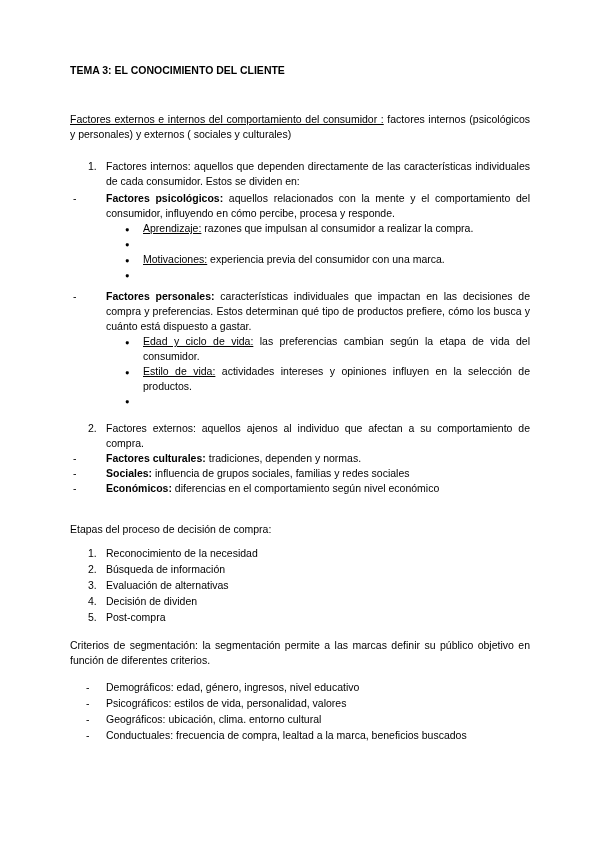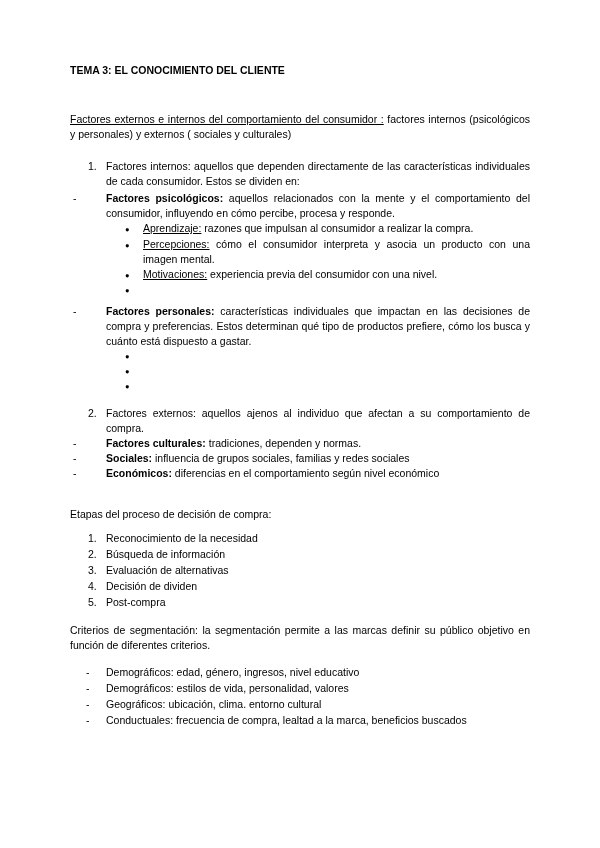--- a/index.html
+++ b/index.html
@@ -56,40 +56,41 @@
     <span class="marker">-</span>
     <span class="txt just"><span class="b">Factores psicológicos:</span><span> aquellos relacionados con la mente y el comportamiento del consumidor, influyendo en cómo percibe, procesa y responde.</span></span>
   </div>
 
   <div class="li li-bullet">
     <span class="marker">●</span>
     <span class="txt just"><span class="u">Aprendizaje:</span><span> razones que impulsan al consumidor a realizar la compra.</span></span>
   </div>
   <div class="li li-bullet">
     <span class="marker">●</span>
-    <span class="txt just"><span class="u">Percepciones:</span><span> cómo el consumidor interpreta y asocia un producto con una imagen mental.</span></span>
   </div>
   <div class="li li-bullet">
     <span class="marker">●</span>
-    <span class="txt just"><span class="u">Motivaciones:</span><span> experiencia previa del consumidor con una nivel.</span></span>
+    <span class="txt just"><span class="u">Motivaciones:</span><span> experiencia previa del consumidor con una marca.</span></span>
   </div>
   <div class="li li-bullet">
     <span class="marker">●</span>
   </div>
 
   <div class="li li-dash mt6">
     <span class="marker">-</span>
     <span class="txt just"><span class="b">Factores personales:</span><span> características individuales que impactan en las decisiones de compra y preferencias. Estos determinan qué tipo de productos prefiere, cómo los busca y cuánto está dispuesto a gastar.</span></span>
   </div>
 
   <div class="li li-bullet">
     <span class="marker">●</span>
+    <span class="txt just"><span class="u">Edad y ciclo de vida:</span><span> las preferencias cambian según la etapa de vida del consumidor.</span></span>
   </div>
   <div class="li li-bullet">
     <span class="marker">●</span>
+    <span class="txt just"><span class="u">Estilo de vida:</span><span> actividades intereses y opiniones influyen en la selección de productos.</span></span>
   </div>
   <div class="li li-bullet">
     <span class="marker">●</span>
   </div>
 
   <div class="li li-num mt12">
     <span class="marker">2.</span>
     <span class="txt just">Factores externos: aquellos ajenos al individuo que afectan a su comportamiento de compra.</span>
   </div>
 
@@ -133,21 +134,21 @@
 
   <p class="mt13 just">Criterios de segmentación: la segmentación permite a las marcas definir su público objetivo en función de diferentes criterios.</p>
 
   <div class="mt12">
     <div class="li li-dash2 tight">
       <span class="marker">-</span>
       <span class="txt">Demográficos: edad, género, ingresos, nivel educativo</span>
     </div>
     <div class="li li-dash2 tight">
       <span class="marker">-</span>
-      <span class="txt">Demográficos: estilos de vida, personalidad, valores</span>
+      <span class="txt">Psicográficos: estilos de vida, personalidad, valores</span>
     </div>
     <div class="li li-dash2 tight">
       <span class="marker">-</span>
       <span class="txt">Geográficos: ubicación, clima. entorno cultural</span>
     </div>
     <div class="li li-dash2 tight">
       <span class="marker">-</span>
       <span class="txt">Conductuales: frecuencia de compra, lealtad a la marca, beneficios buscados</span>
     </div>
   </div>

